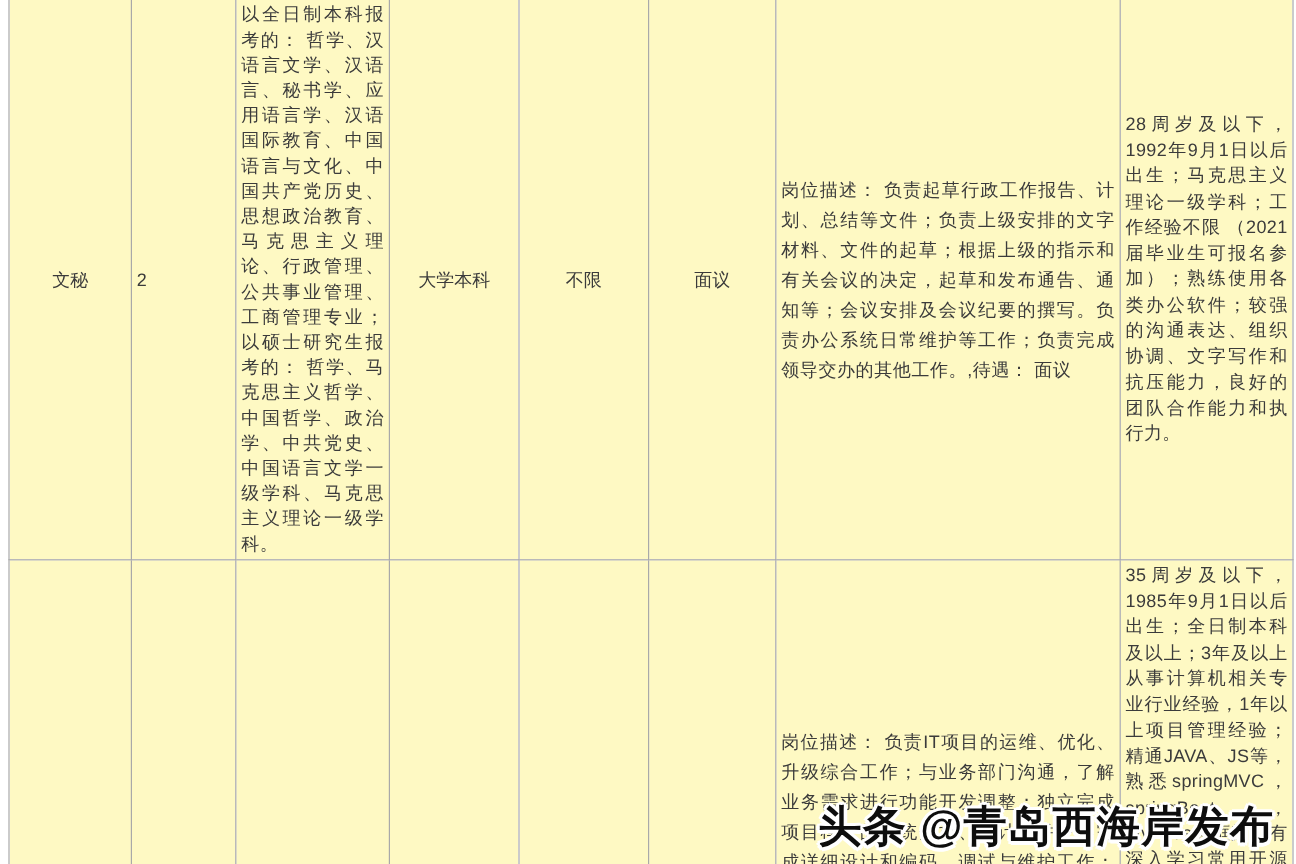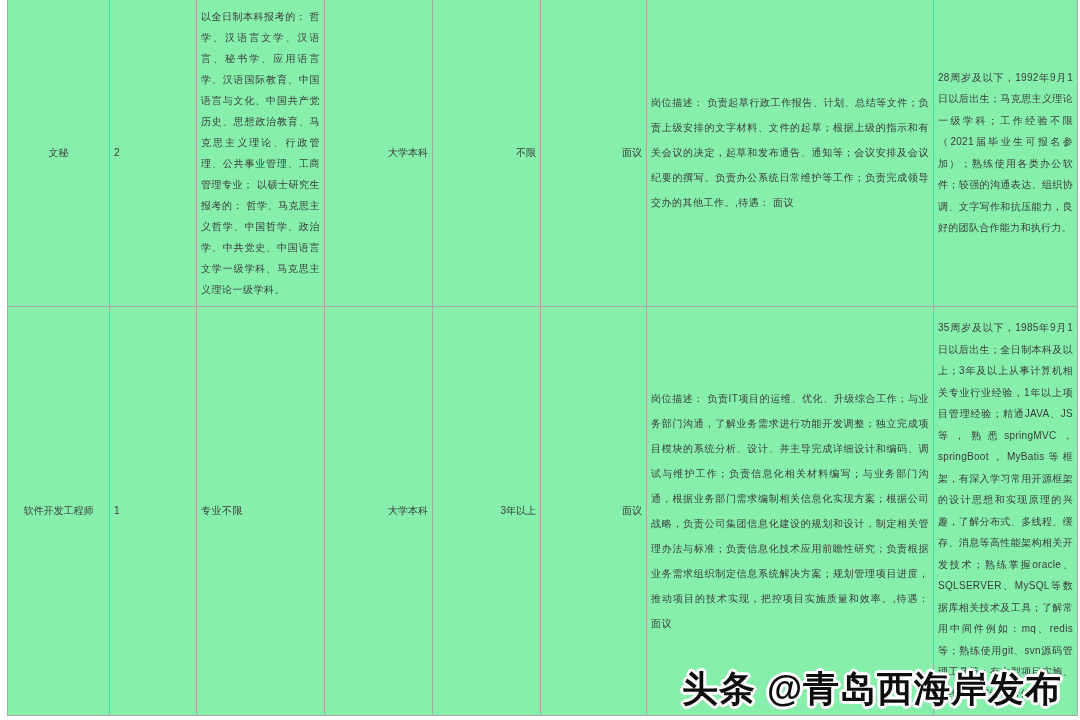--- a/index.html
+++ b/index.html
@@ -16,32 +16,32 @@
     left: 7px; top: 0;
     width: 1070px;
     border-collapse: collapse;
     table-layout: fixed;
   }
   table.jobs td {
     border: 1px solid #a9a9a9;
     vertical-align: middle;
     padding: 2px 4px;
     color: #3b3b3b;
-    font-size: 10px;
-    background: #86efac;
+    font-size: 15px;
+    background: #fef9c3;
     overflow: hidden;
   }
   tr.r1 { height: 306px; }
   tr.r2 { height: 409px; }
   tr.r1 td { border-top: none; }
 
   td.c-pos   { text-align: center; }
   td.c-count { text-align: left; }
   td.c-major { font-size: 12.5px; line-height: 21px; text-align: justify; letter-spacing: .5px; }
-  td.c-edu, td.c-exp, td.c-sal { text-align: right; }
+  td.c-edu, td.c-exp, td.c-sal { text-align: center; }
   td.c-desc  { font-size: 11.5px; line-height: 25px; text-align: justify; letter-spacing: .5px; }
   td.c-req   { font-size: 12.5px; line-height: 21.5px; text-align: justify; letter-spacing: .3px; }
 
   .watermark {
     position: absolute;
     right: 18px;
     bottom: 6px;
     font-size: 36px;
     font-weight: bold;
     letter-spacing: 1px;

